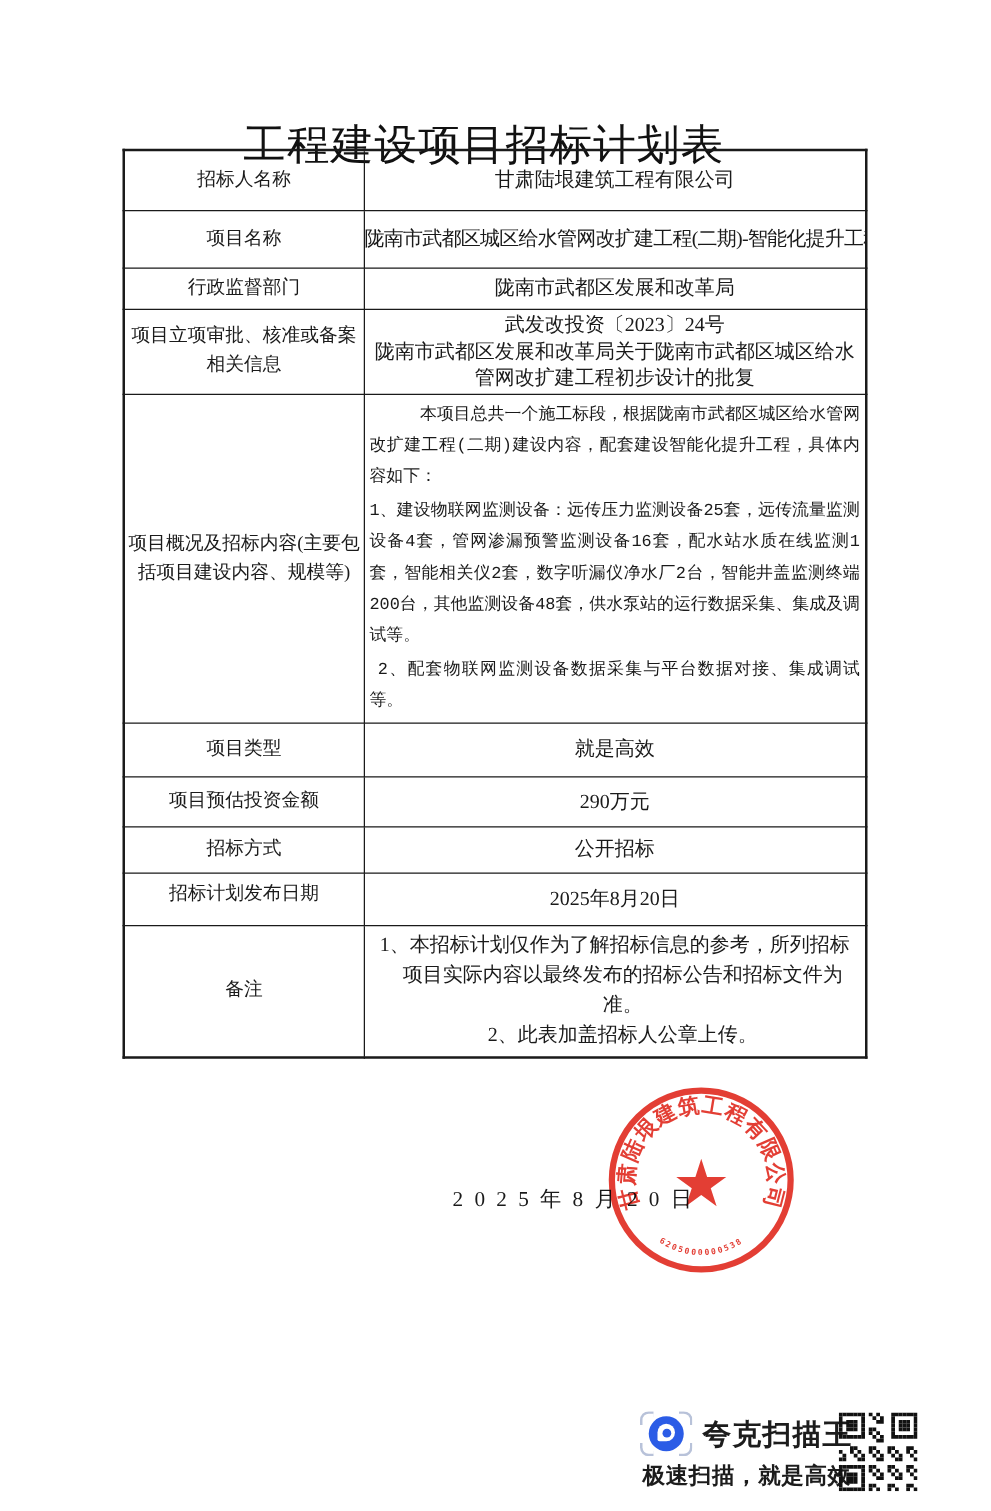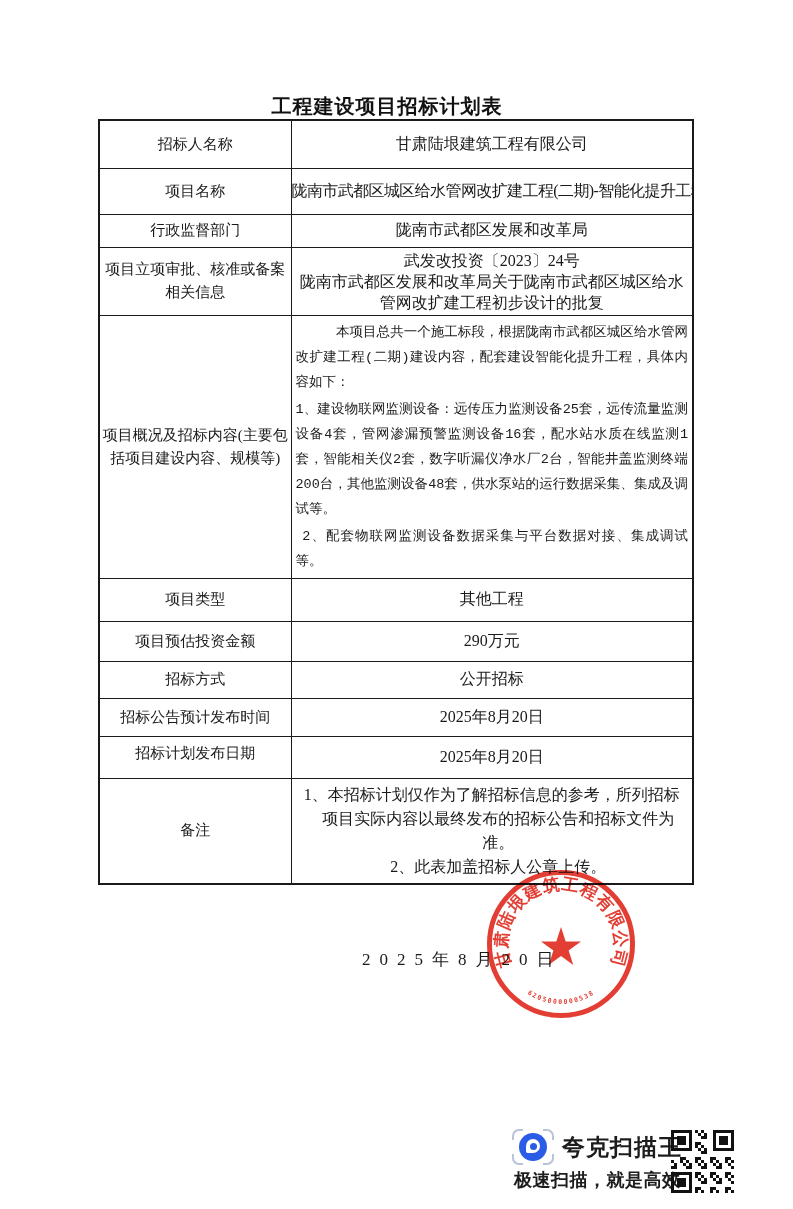--- a/index.html
+++ b/index.html
@@ -6,21 +6,21 @@
   html,body { background:#ffffff; }
   body { font-family:"Liberation Serif","DejaVu Serif",serif; color:#1a1a1a; }
   .page {
     position:relative; width:793px; height:1209px; background:#ffffff;
     overflow:hidden; margin:0 auto;
   }
 
   
   .doc-title {
     position:absolute; left:90px; top:93px; width:594px;
-    text-align:center; font-size:20px; font-weight:bold; letter-spacing:1px;
+    text-align:center; font-size:34px; font-weight:normal; letter-spacing:1px;
     color:#111;
   }
 
   
   .doc-table {
     position:absolute; left:98px; top:119px; width:594px;
     border-collapse:collapse; table-layout:fixed;
     border:2px solid #1a1a1a;
   }
   .doc-table td { border:1px solid #1a1a1a; vertical-align:middle; }
@@ -127,33 +127,29 @@
       <tr class="r5">
         <td class="label">项目概况及招标内容(主要包括项目建设内容、规模等)</td>
         <td class="value overview-cell">
           <p class="p1">本项目总共一个施工标段，根据陇南市武都区城区给水管网改扩建工程(二期)建设内容，配套建设智能化提升工程，具体内容如下：</p>
           <p class="p2">1、建设物联网监测设备：远传压力监测设备25套，远传流量监测设备4套，管网渗漏预警监测设备16套，配水站水质在线监测1套，智能相关仪2套，数字听漏仪净水厂2台，智能井盖监测终端200台，其他监测设备48套，供水泵站的运行数据采集、集成及调试等。</p>
           <p class="p3">2、配套物联网监测设备数据采集与平台数据对接、集成调试等。</p>
         </td>
       </tr>
       <tr class="r6">
         <td class="label">项目类型</td>
-        <td class="value">其他工程</td>
+        <td class="value">就是高效</td>
       </tr>
       <tr class="r7">
         <td class="label">项目预估投资金额</td>
         <td class="value">290万元</td>
       </tr>
       <tr class="r9">
         <td class="label">招标方式</td>
         <td class="value">公开招标</td>
-      </tr>
-      <tr class="r10">
-        <td class="label">招标公告预计发布时间</td>
-        <td class="value">2025年8月20日</td>
       </tr>
       <tr class="r11">
         <td class="label top-label">招标计划发布日期</td>
         <td class="value">2025年8月20日</td>
       </tr>
       <tr class="r12">
         <td class="label">备注</td>
         <td class="value remarks-cell">
           <p class="first">1、本招标计划仅作为了解招标信息的参考，所列招标项目实际内容以最终发布的招标公告和招标文件为准。</p>
           <p>2、此表加盖招标人公章上传。</p>

